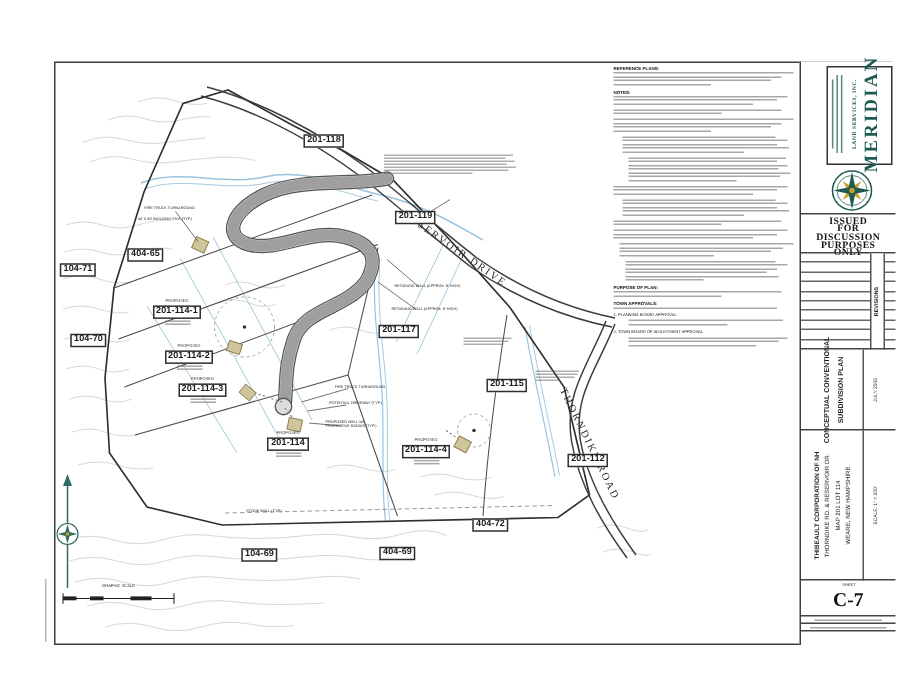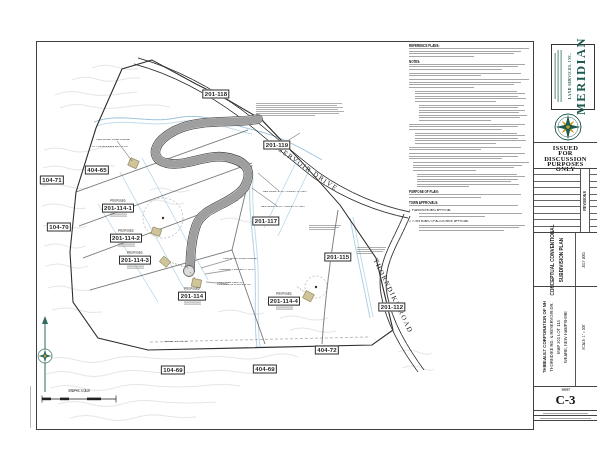--- a/index.html
+++ b/index.html
@@ -420,21 +420,21 @@
       <div class="vrot" style="left:11px;top:50px;font-size:6px;font-weight:bold;transform:translate(-50%,-50%) rotate(-90deg) scale(.72);">THIBEAULT CORPORATION OF NH</div>
       <div class="vrot" style="left:18px;top:50px;font-size:6px;transform:translate(-50%,-50%) rotate(-90deg) scale(.68);">THORNDIKE RD. &amp; RESERVOIR DR.</div>
       <div class="vrot" style="left:25px;top:50px;font-size:6px;transform:translate(-50%,-50%) rotate(-90deg) scale(.68);">MAP 201 LOT 114</div>
       <div class="vrot" style="left:32px;top:50px;font-size:6px;transform:translate(-50%,-50%) rotate(-90deg) scale(.68);">WEARE, NEW HAMPSHIRE</div>
       <div class="abs" style="left:41px;top:0;height:100px;border-left:.6px solid #555;"></div>
       <div class="vrot" style="left:50px;top:50px;font-size:6px;transform:translate(-50%,-50%) rotate(-90deg) scale(.55);">SCALE: 1" = 100'</div>
     </div>
 
     <div class="tsec" style="top:345px;height:24px;">
       <div class="abs" style="left:50%;top:3px;transform:translate(-50%,-50%) scale(.45);font-size:6px;">SHEET</div>
-      <div class="sheetnum" style="margin-top:5px;">C-3</div>
+      <div class="sheetnum" style="margin-top:5px;">C-7</div>
     </div>
     <div class="tsec" style="top:369px;height:5px;">
       <div class="nb" style="width:70%;margin:1.5px auto 0;"></div>
     </div>
     <div class="tsec" style="top:374px;height:5px;">
       <div class="nb" style="width:80%;margin:1.5px auto 0;"></div>
     </div>
     <div class="tsec" style="top:379px;height:10px;"></div>
   </div>
 </div>

